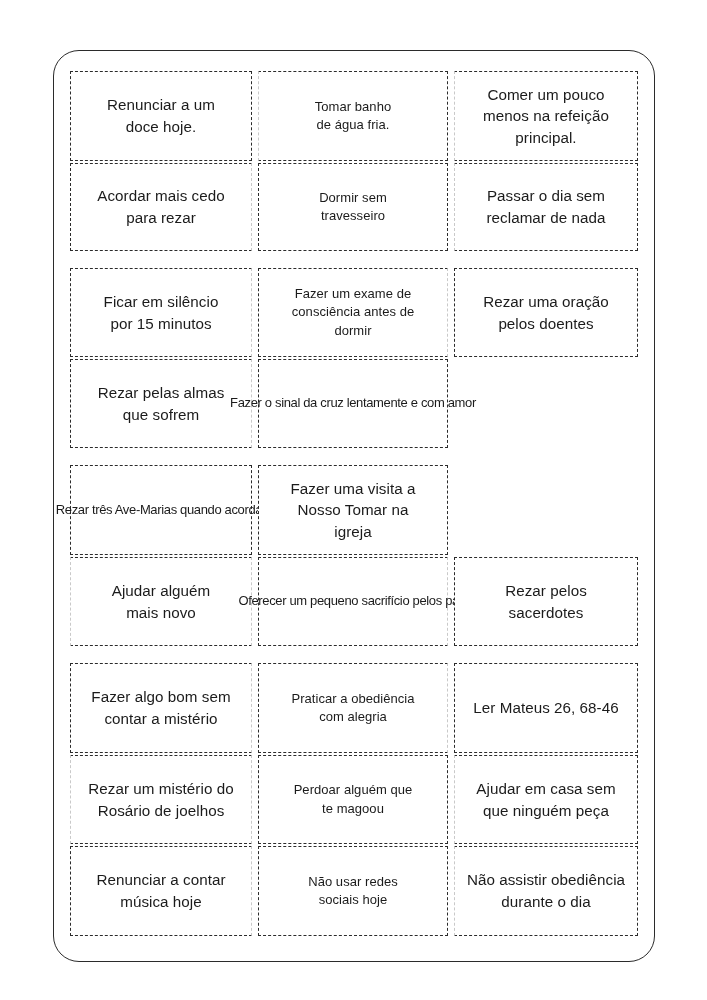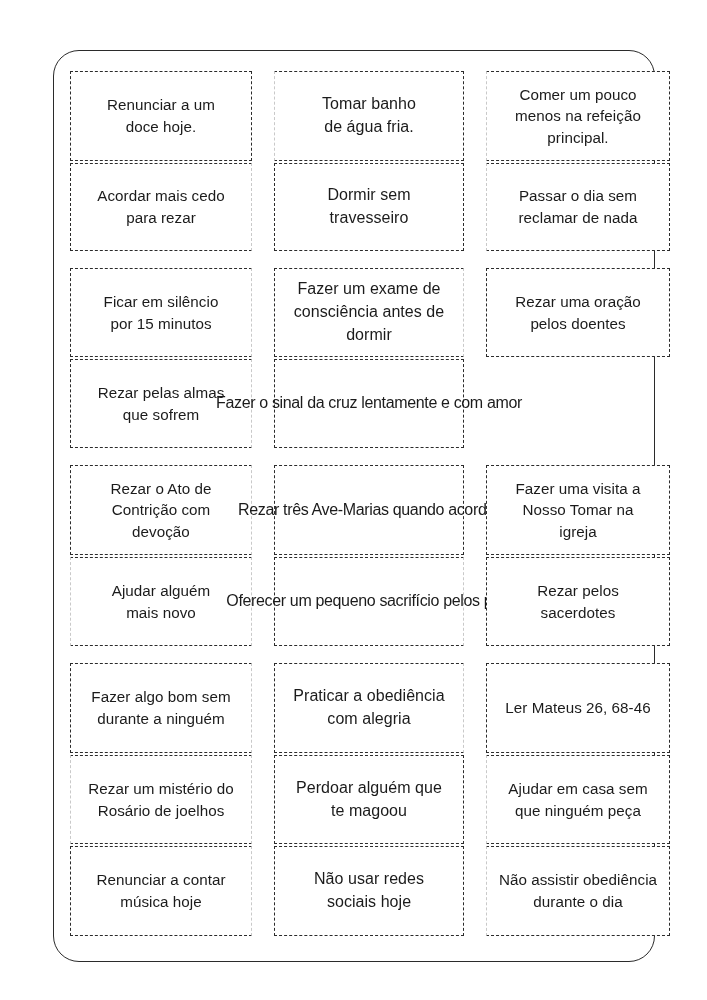--- a/index.html
+++ b/index.html
@@ -43,21 +43,21 @@
     width: 568px;
     height: 870px;
     display: grid;
     grid-template-columns: 182px 190px 184px;
     grid-template-rows:
       90px 2px 88px 17px
       89px 2px 89px 17px
       90px 2px 89px 17px
       90px 2px 89px 2px
       90px;
-    column-gap: 22px;
+    column-gap: 6px;
     box-sizing: border-box;
   }
 
   
   .grid-spacer { grid-column: 1 / -1; }
 
   .card {
     border: 1.6px dashed #2b2b2b;
     background: #ffffff;
     box-sizing: border-box;
@@ -77,21 +77,21 @@
     font-size: 15.2px;
     line-height: 1.42;
     color: #1b1b1b;
     text-align: center;
     letter-spacing: 0.05px;
     white-space: pre-line;
     word-break: keep-all;
   }
 
   
-  .col-2 .card-text { font-size: 16px; }
+  .col-2 .card-text { font-size: 13px; }
   .col-2 .card-text.tight { letter-spacing: -0.35px; white-space: nowrap; }
 </style>
 </head>
 <body>
 
 <div class="page">
   <div class="sheet-frame"></div>
 
   <div class="card-grid">
 
@@ -146,25 +146,20 @@
         <span class="card-text">Rezar pelas almas
 que sofrem</span>
       </div>
     <div class="card col-2">
         <span class="card-text tight">Fazer o sinal da cruz
 lentamente e com amor</span>
       </div>
 
     <div class="grid-spacer"></div>
 
-    <div class="card col-1 edge-soft-right">
-        <span class="card-text">Rezar o Ato de
-Contrição com
-devoção</span>
-      </div>
     <div class="card col-2">
         <span class="card-text tight">Rezar três Ave-Marias
 quando acordar</span>
       </div>
     <div class="card col-3">
         <span class="card-text">Fazer uma visita a
 Nosso Tomar na
 igreja</span>
       </div>
 
@@ -180,21 +175,21 @@
       </div>
     <div class="card col-3">
         <span class="card-text">Rezar pelos
 sacerdotes</span>
       </div>
 
     <div class="grid-spacer"></div>
 
     <div class="card col-1 edge-soft-right">
         <span class="card-text">Fazer algo bom sem
-durante a ninguém</span>
+contar a mistério</span>
       </div>
     <div class="card col-2 edge-soft-right">
         <span class="card-text">Praticar a obediência
 com alegria</span>
       </div>
     <div class="card col-3">
         <span class="card-text">Ler Mateus 26, 68-46</span>
       </div>
 
     <div class="grid-spacer"></div>

